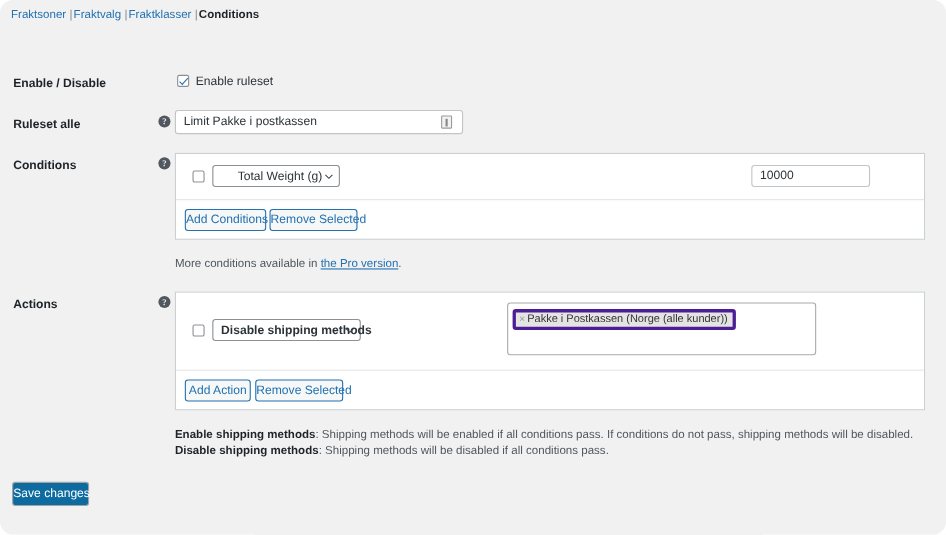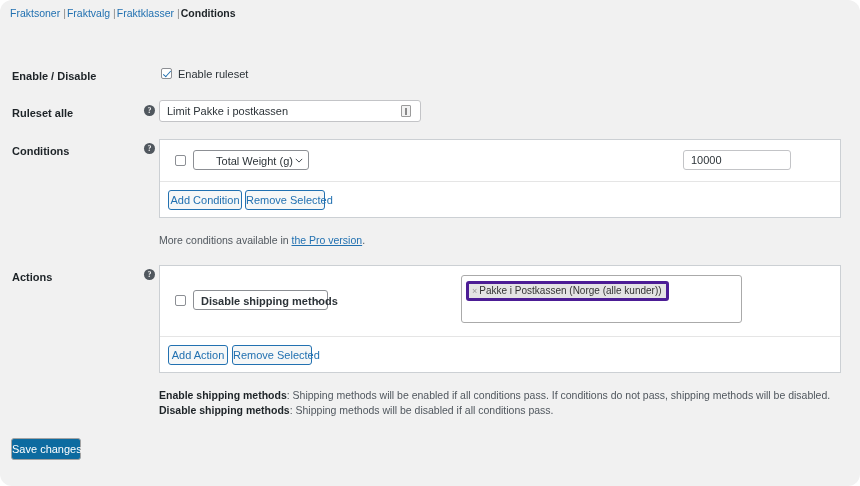--- a/index.html
+++ b/index.html
@@ -288,21 +288,21 @@
   <div class="sel" style="left:193px; top:150px; width:116px; height:20px;text-align:center;">
     <span>Total Weight (g)</span>
     <span class="caret">
       <svg viewBox="0 0 10 6" width="8" height="5">
           <path d="M1 1 L5 5 L9 1" fill="none" stroke="#3c434a" stroke-width="1.2"></path>
         </svg>
     </span>
   </div>
   <input class="txt" style="left: 655px; top: 150px; width: 108px; height: 20px; margin-left: 28px;" value="10000">
 
-  <div class="btn" style="left:168px; top:190px; width:74px; height:20px;">Add Condition</div>
+  <div class="btn" style="left:168px; top:190px; width:74px; height:20px;">Add Conditions</div>
   <div class="btn" style="left:245px; top:190px; width:80px; height:20px;">Remove Selected</div>
 
   <div class="note" style="left:159px; top:233px;">
     <span>More conditions available in </span><a href="#">the Pro version</a><span>.</span>
   </div>
 
   <div class="row-label" style="top:270px;">Actions</div>
   <div class="helptip" style="left:144px; top:269px;">?</div>
 
   <div class="panel" style="left:159px; top:265px; width:682px; height:108px;"></div>

